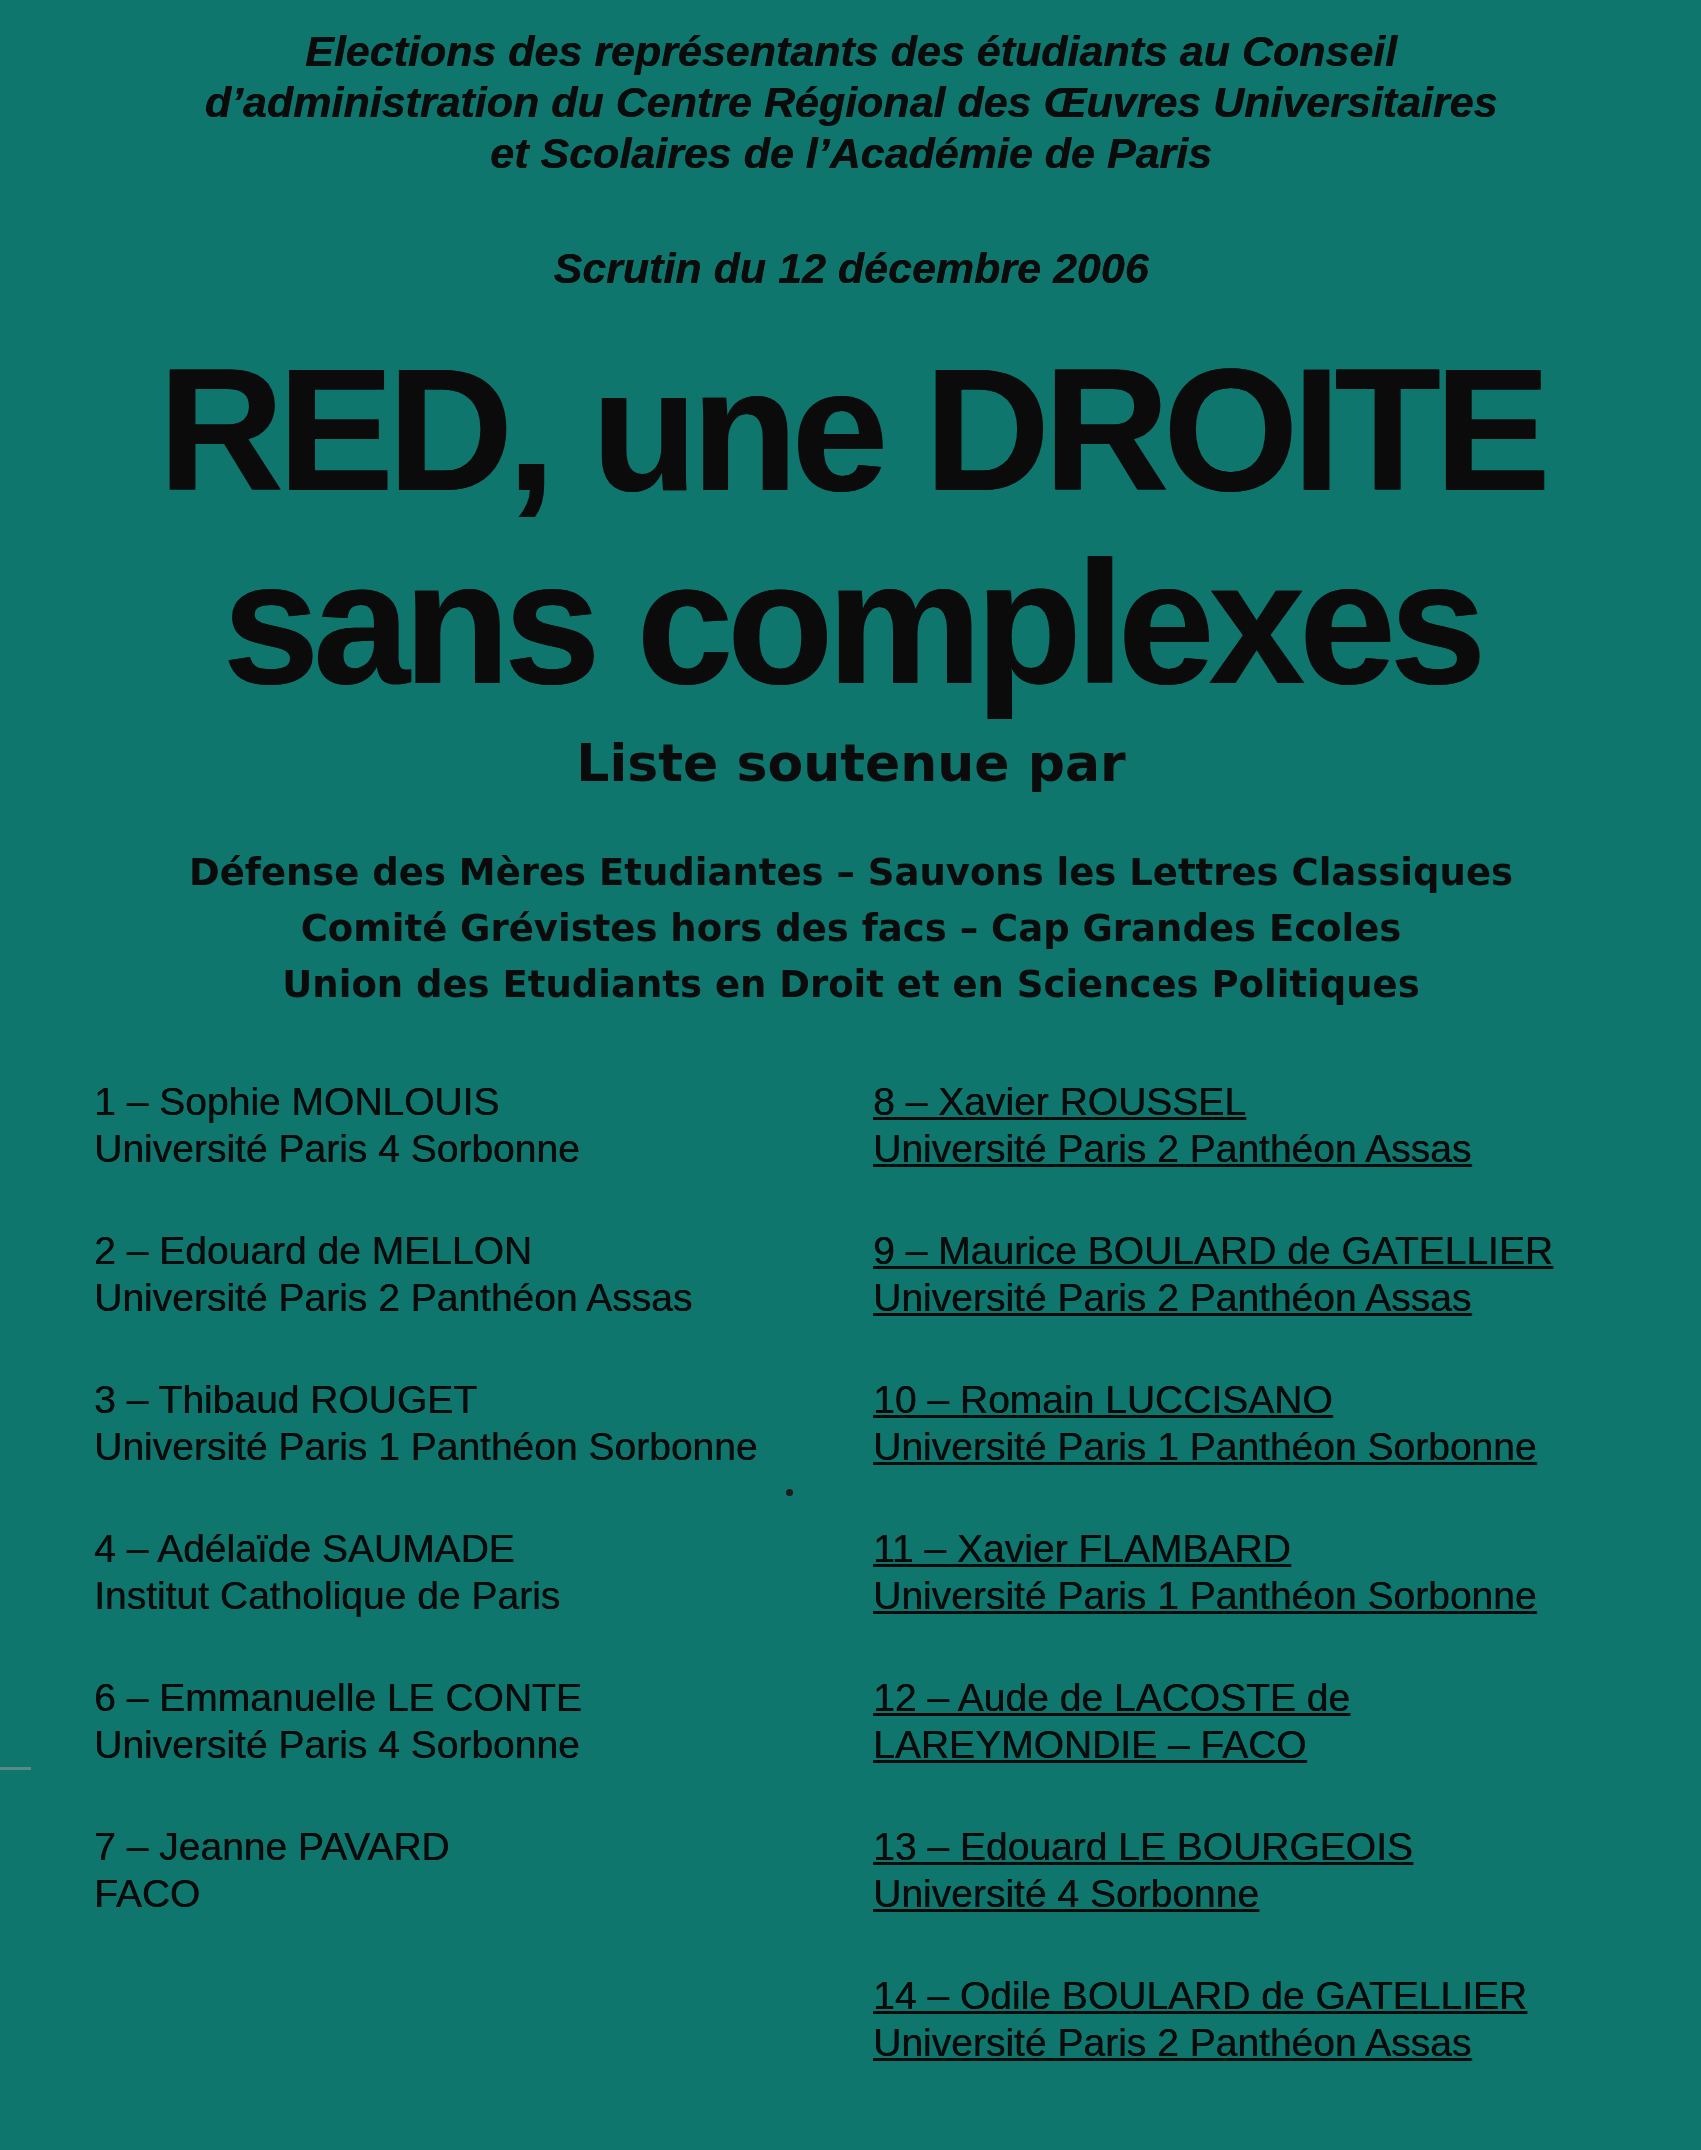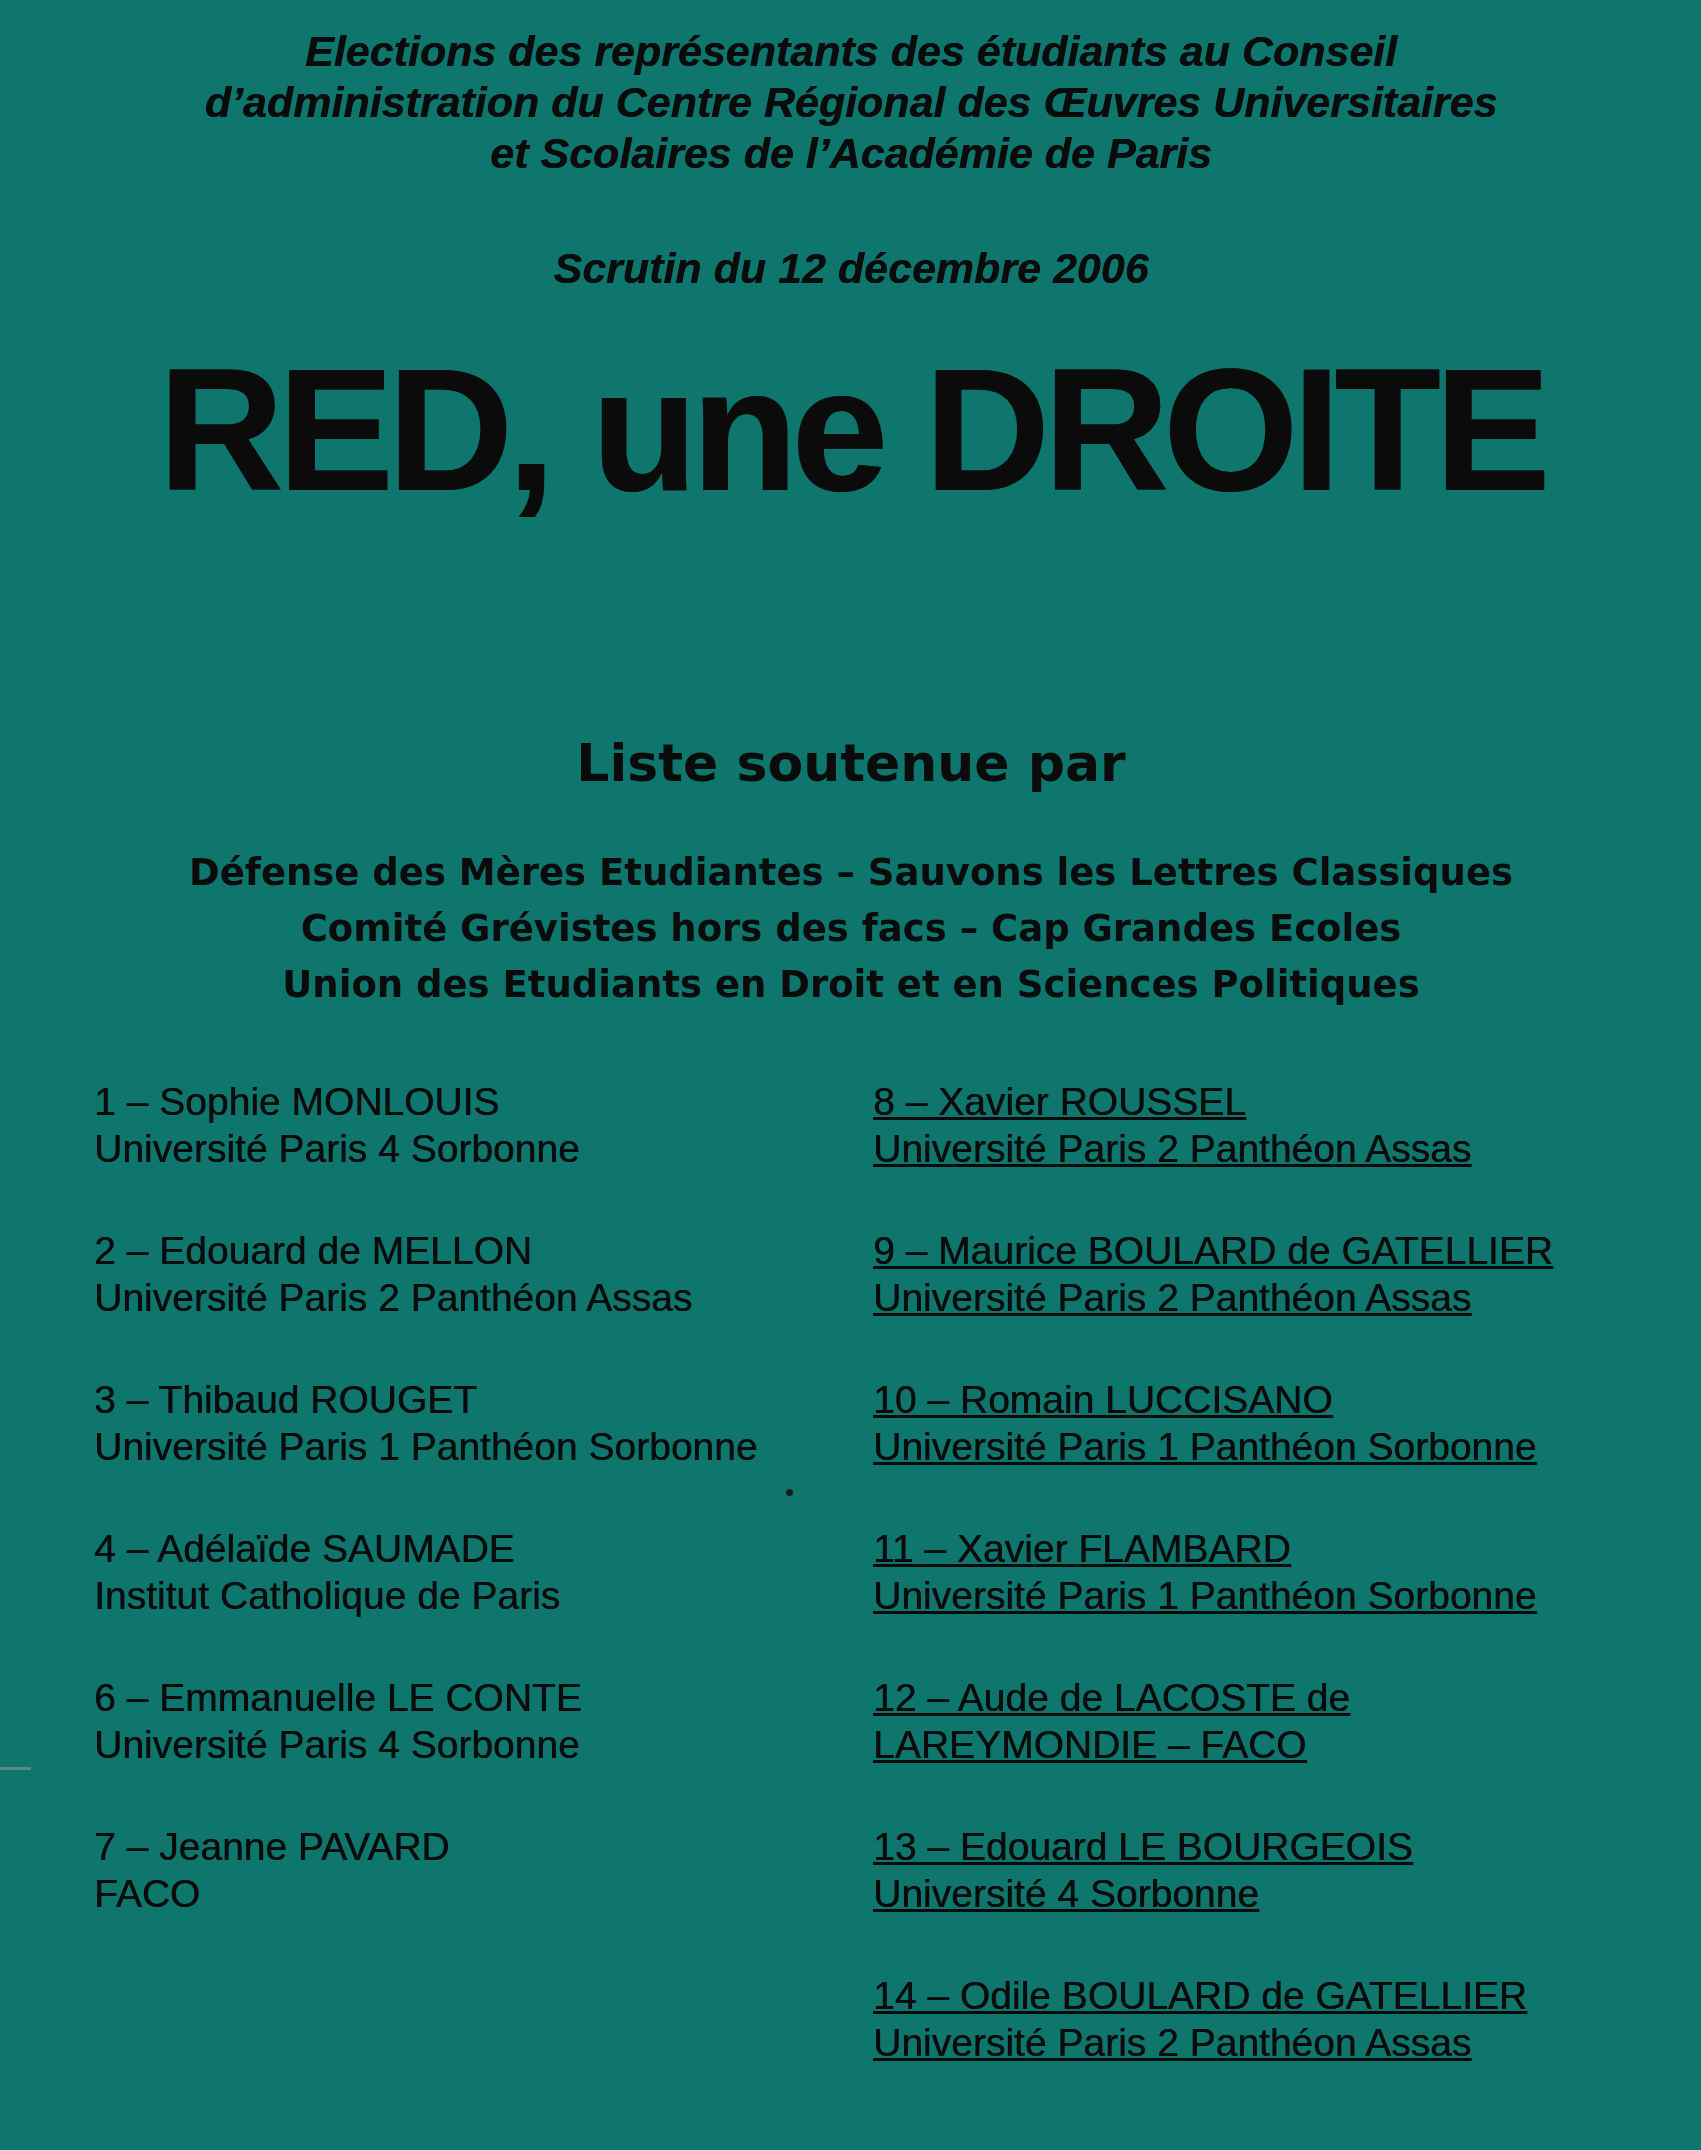--- a/index.html
+++ b/index.html
@@ -77,20 +77,21 @@
   <div class="header">
     <div>Elections des représentants des étudiants au Conseil</div>
     <div>d’administration du Centre Régional des Œuvres Universitaires</div>
     <div>et Scolaires de l’Académie de Paris</div>
   </div>
 
   <div class="scrutin">Scrutin du 12 décembre 2006</div>
 
   <div class="big-title">
     <div>RED, une DROITE</div>
+    <div>sans complexes</div>
   </div>
 
   <div class="liste-heading">Liste soutenue par</div>
 
   <div class="supporters">
     <div>Défense des Mères Etudiantes – Sauvons les Lettres Classiques</div>
     <div>Comité Grévistes hors des facs – Cap Grandes Ecoles</div>
     <div>Union des Etudiants en Droit et en Sciences Politiques</div>
   </div>
 

